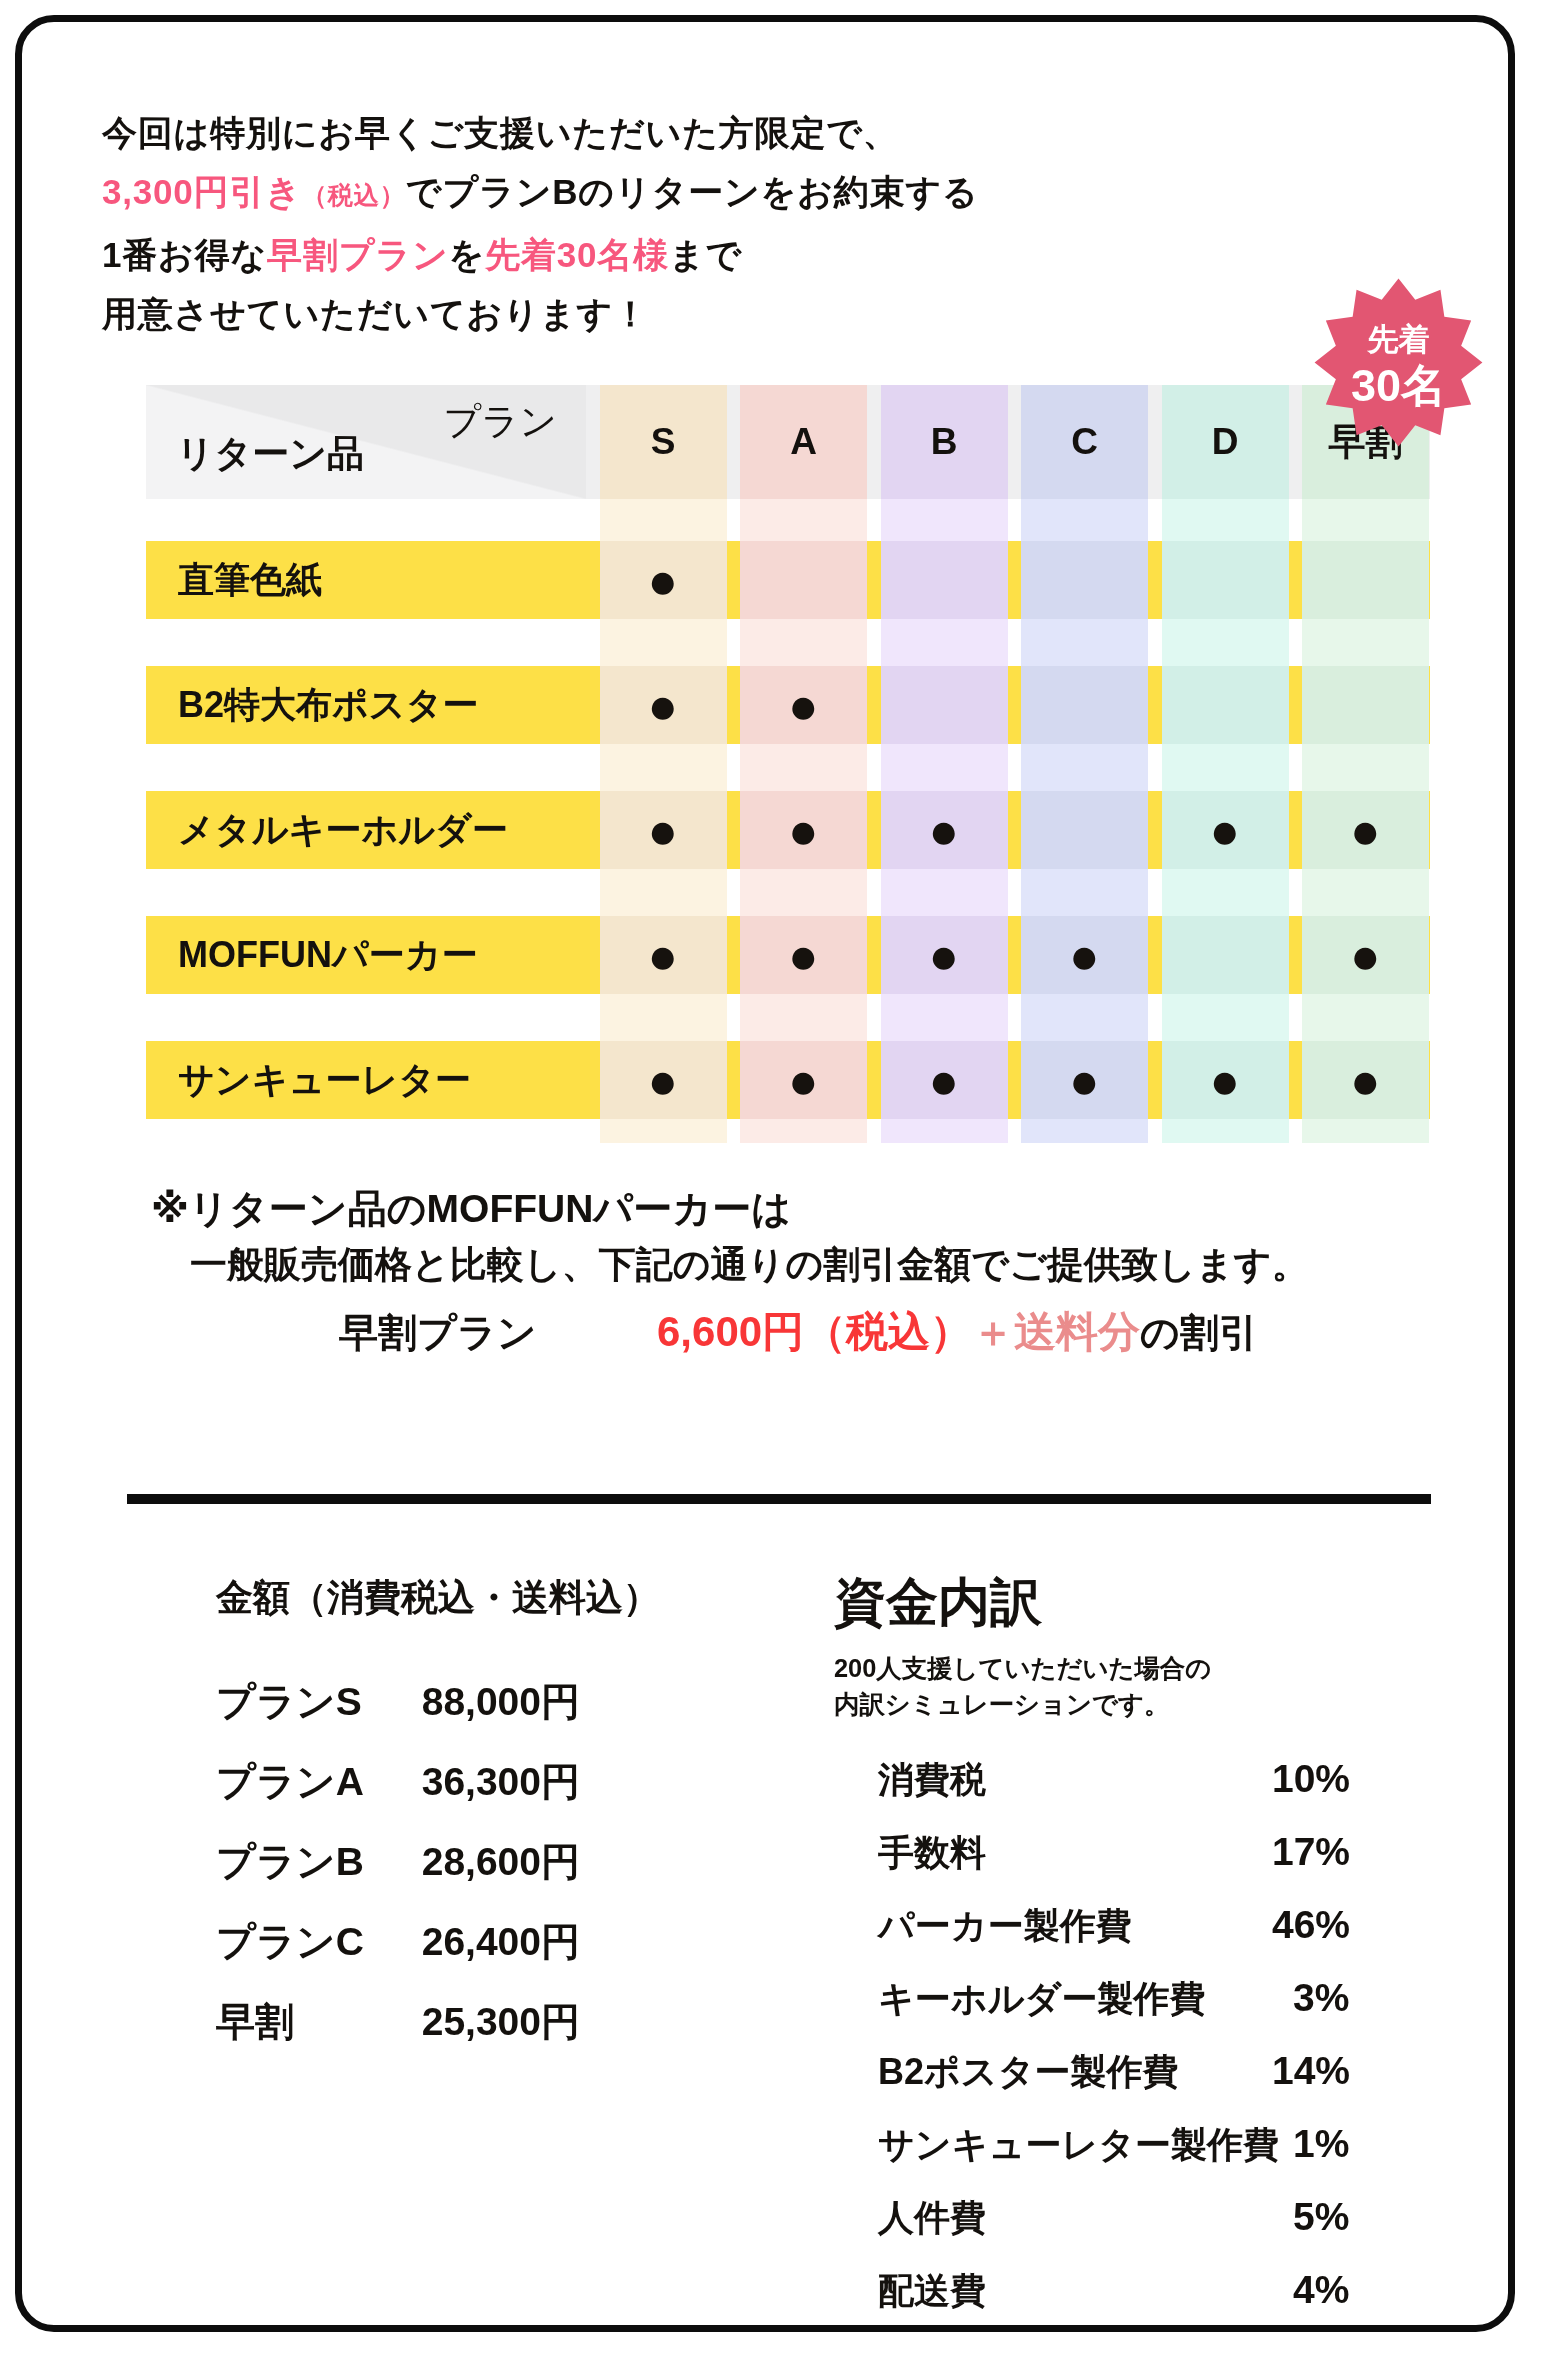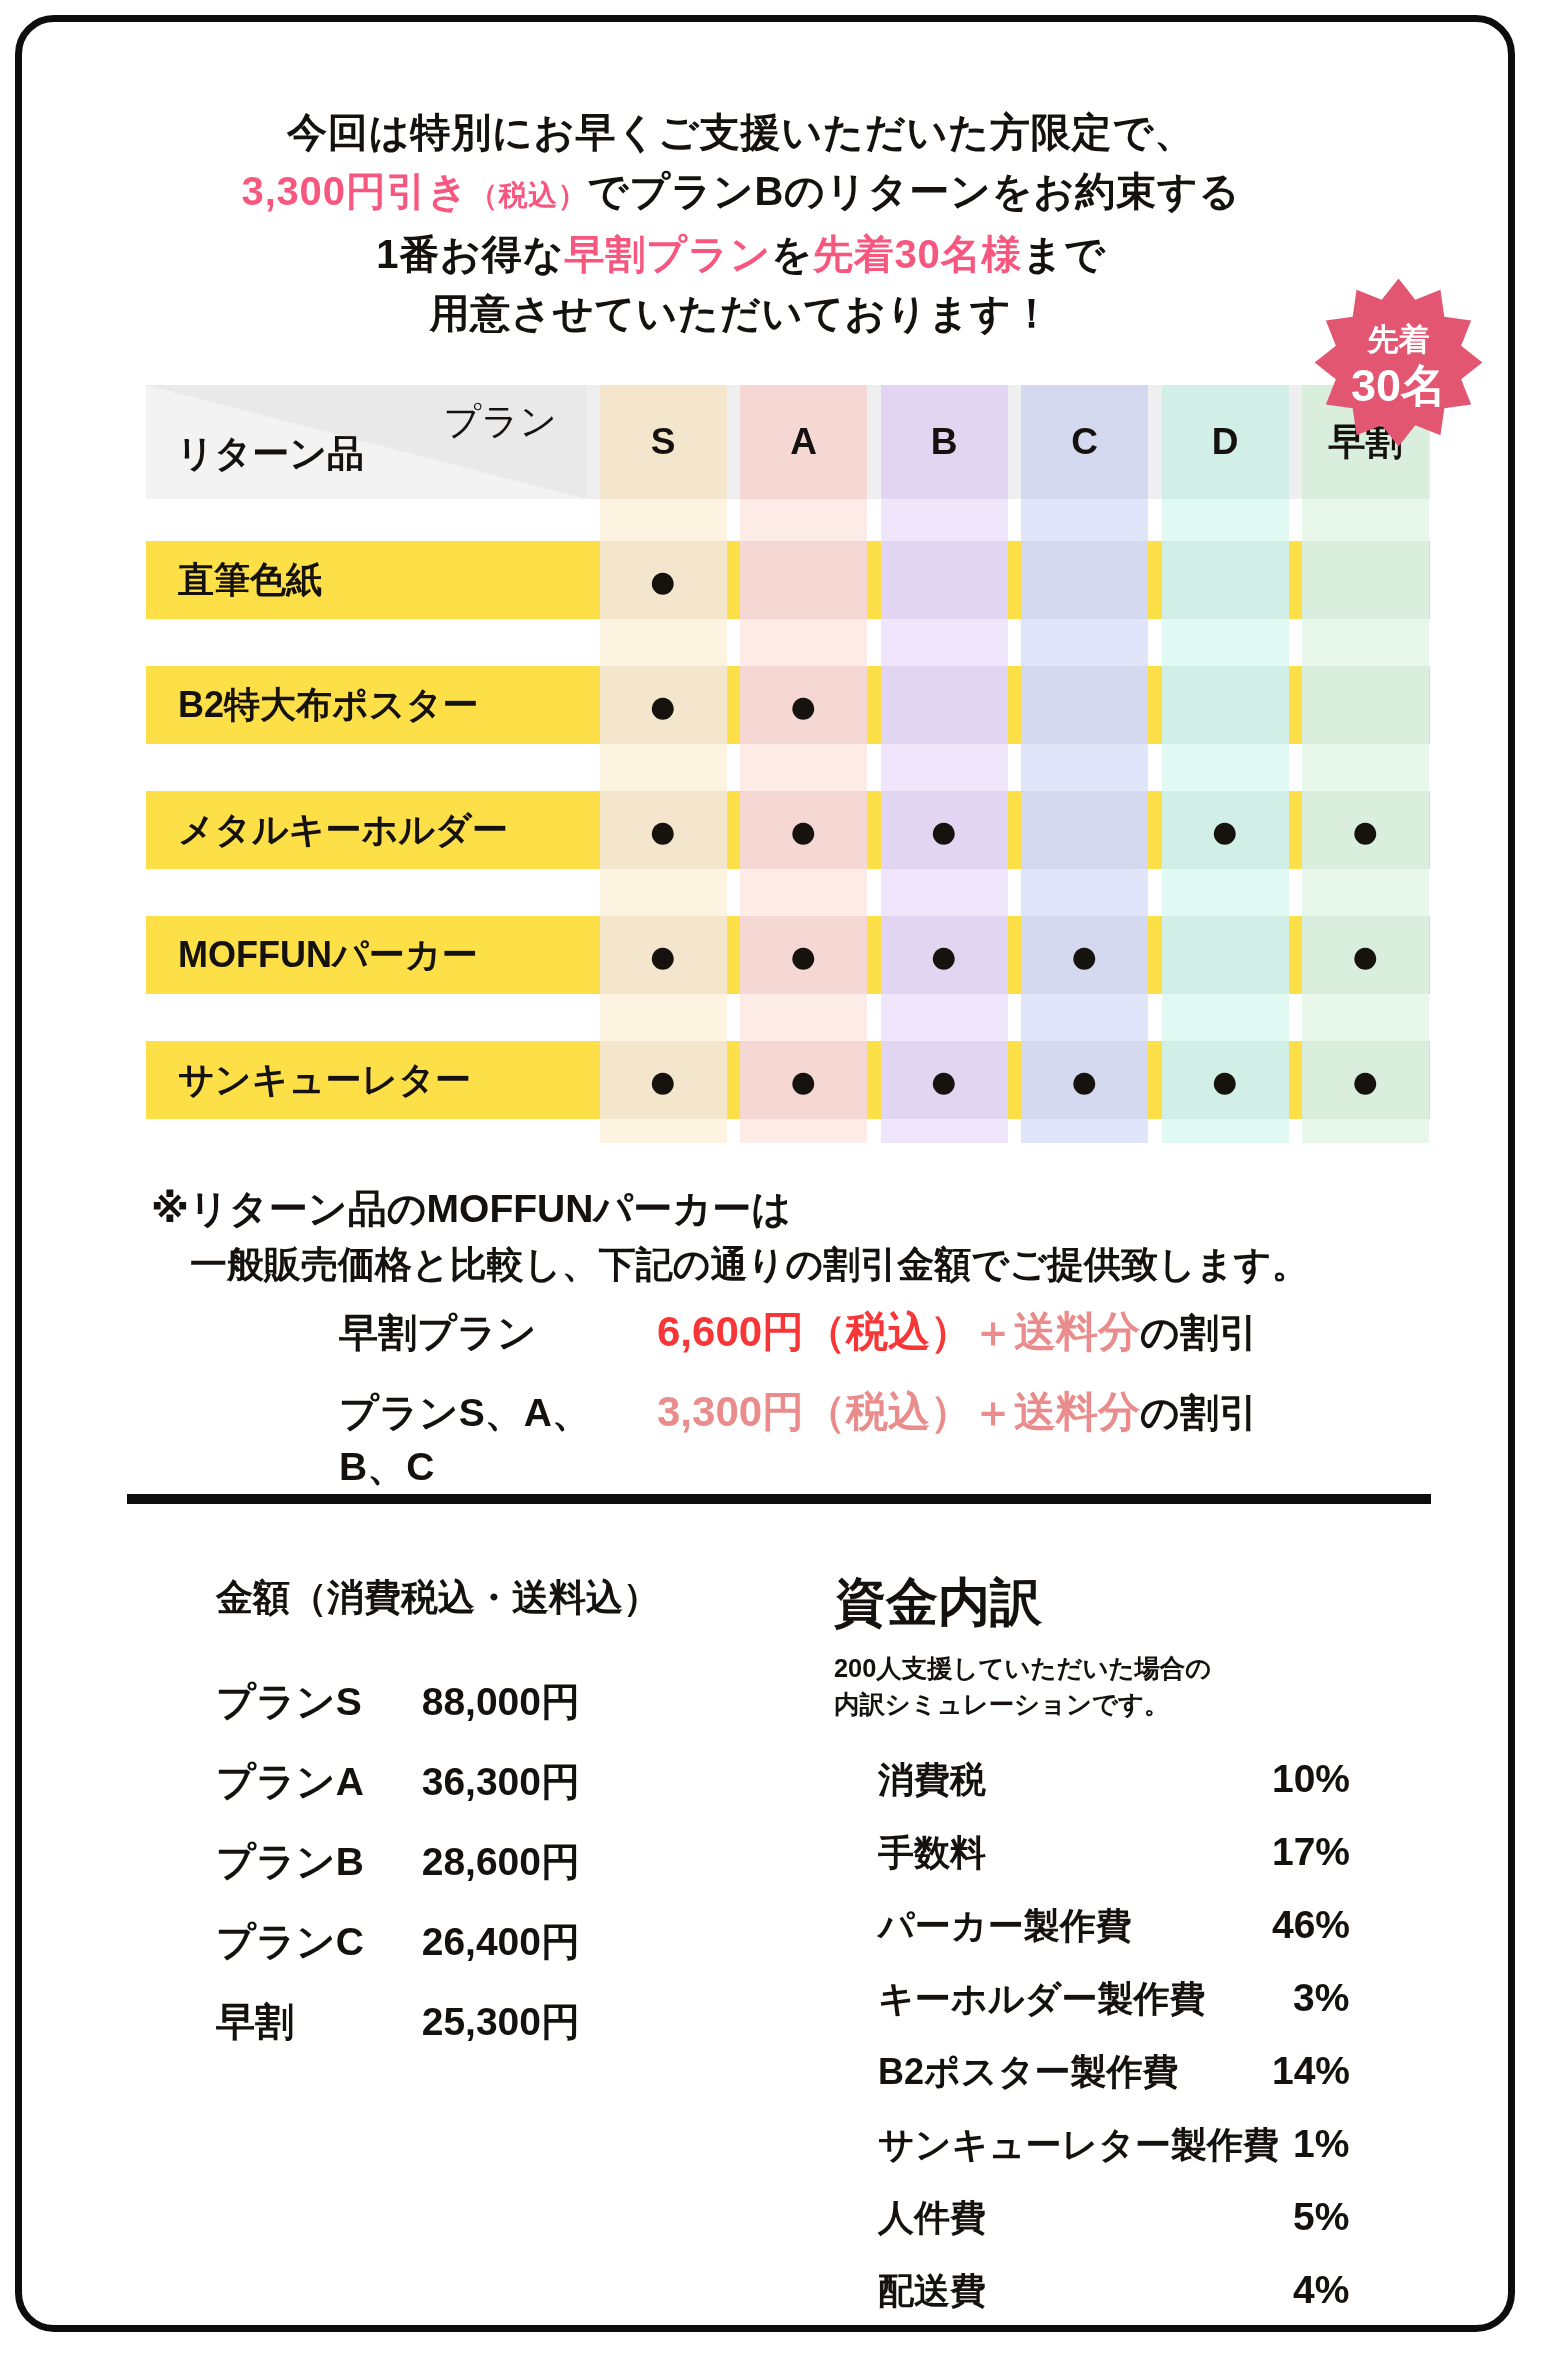--- a/index.html
+++ b/index.html
@@ -2,22 +2,22 @@
 <html style="font-size:13.5px"><head>
 <meta charset="utf-8">
 <style>
   html,body{margin:0;padding:0;background:#ffffff;}
   body{font-family:"Liberation Sans","DejaVu Sans",sans-serif;color:#14110e;}
   .canvas{position:relative;width:1546px;height:2377px;background:#fff;overflow:hidden;}
   .card-border{position:absolute;left:15.2px;top:15.2px;width:1500px;height:2317px;
     border:7.6px solid #0d0d0d;border-radius:39px;box-sizing:border-box;pointer-events:none;}
 
   
-  .intro{position:absolute;left:102px;top:103px;width:1278px;text-align:center;
-    font-size:40px;font-weight:800;line-height:59px;letter-spacing:0.8px;}
+  .intro{position:absolute;left:102px;top:103px;width:1278px;text-align:left;
+    font-size:35px;font-weight:800;line-height:59px;letter-spacing:0.8px;}
   .pink{color:#f7577e;}
   .small-paren{font-size:0.72em;}
 
   
   .badge{position:absolute;left:1312px;top:276px;width:173px;height:173px;z-index:5;}
 
   
   .ctable{position:absolute;left:146px;top:385px;width:1284px;}
   .trow{display:grid;grid-template-columns:440px repeat(6,127px);column-gap:13.5px;}
   .thead{height:114px;background:#efeff0;}
@@ -278,26 +278,20 @@
     <div class="n2">一般販売価格と比較し、下記の通りの割引金額でご提供致します。</div>
   </div>
 
   <div class="discounts">
     <div class="disc-row">
       <div class="disc-label">早割プラン</div>
       <div class="disc-value">
         <span class="red-strong">6,600円（税込）</span><span class="red-soft">＋送料分</span><span class="disc-suffix">の割引</span>
       </div>
     </div>
-    <div class="disc-row">
-      <div class="disc-label">プランS、A、B、C</div>
-      <div class="disc-value">
-        <span class="red-strong"></span><span class="red-soft">3,300円（税込）＋送料分</span><span class="disc-suffix">の割引</span>
-      </div>
-    </div>
   </div>
 
   <div class="divider"></div>
 
   <div class="prices">
     <div class="p-header">金額（消費税込・送料込）</div>
     <div class="p-row">
       <span class="p-label">プランS</span>
       <span class="p-value">88,000円</span>
     </div>

